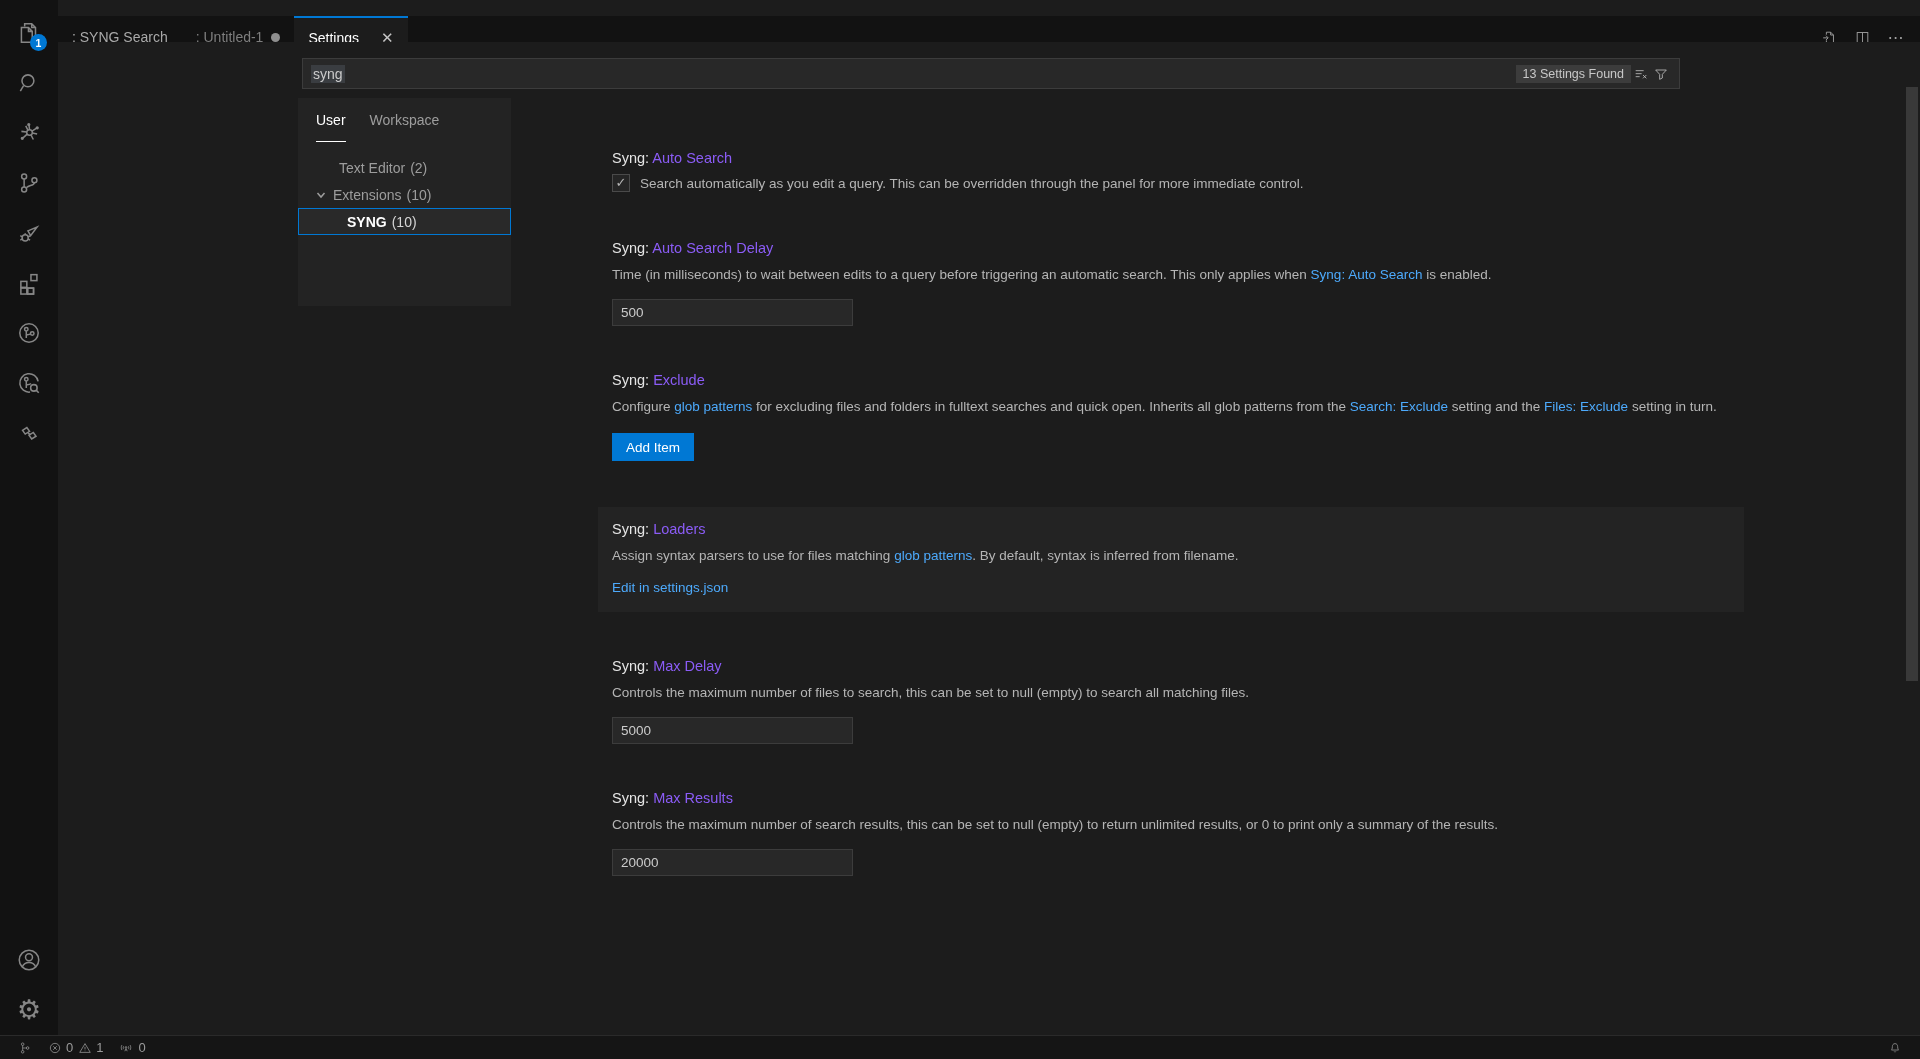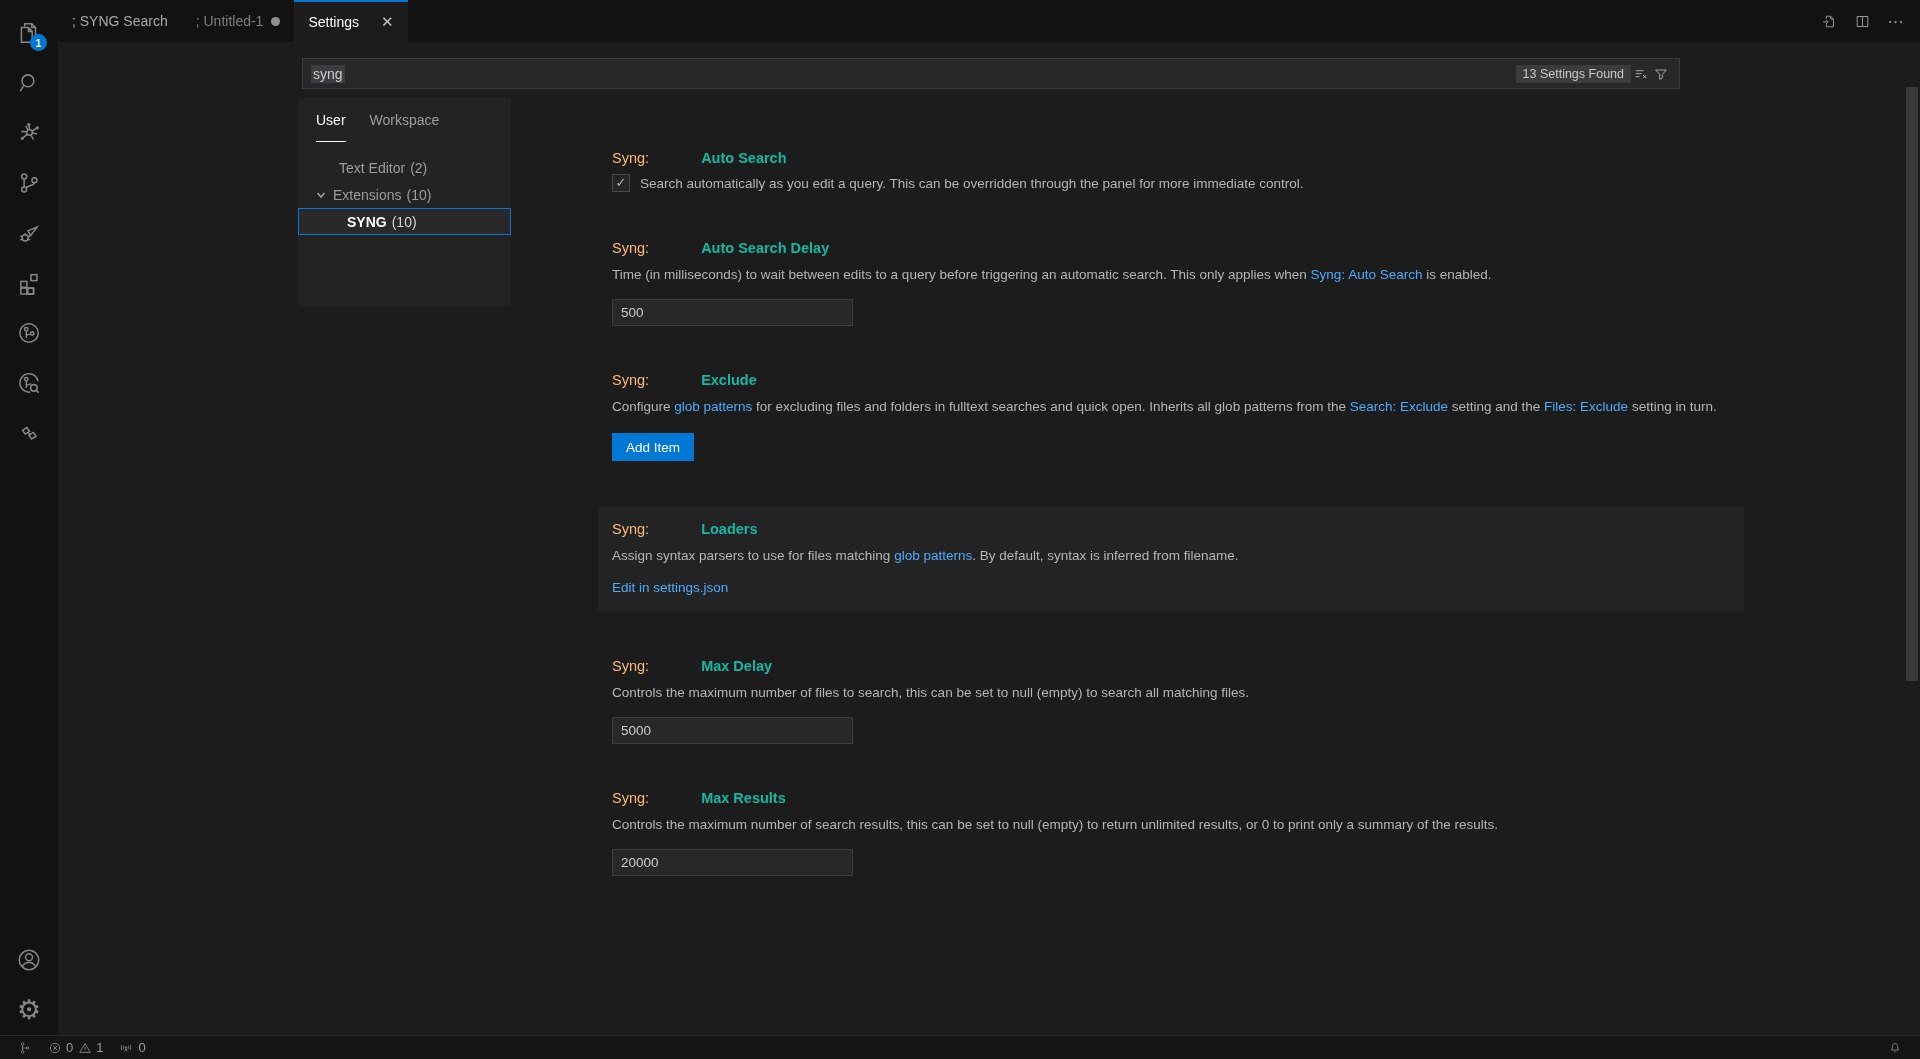--- a/index.html
+++ b/index.html
@@ -13,21 +13,21 @@
   .ab-item { position:relative; width:48px; height:50px; display:flex; align-items:center; justify-content:center;
     color:#868686; cursor:pointer; }
   .ab-item svg { width:26px; height:26px; stroke:#868686; fill:none; stroke-width:1.4; }
   .ab-spacer { flex:1; }
   .ab-badge { position:absolute; right:6px; bottom:7px; min-width:17px; height:17px; border-radius:9px;
     background:#0078d4; color:#fff; font-size:10.5px; display:flex; align-items:center; justify-content:center;
     padding:0 4px; font-weight:bold; }
   .gear-glyph { font-size:27px; color:#868686; line-height:1; }
 
   
-  .tabbar { position:absolute; left:58px; right:0; top:0; height:42px; background:#121212; display:flex; }
+  .tabbar { position:absolute; left:58px; right:0; top:16px; height:42px; background:#121212; display:flex; }
   .tab { display:flex; align-items:center; gap:8px; padding:0 14px; font-size:14px; color:#8f8f8f;
     cursor:pointer; height:42px; }
   .tab.active { background:#1c1c1c; color:#ffffff; border-top:2px solid #0078d4; padding-top:0; }
   .tab .dirty-dot { width:9px; height:9px; border-radius:50%; background:#8f8f8f; }
   .tab .close-x { color:#c5c5c5; font-size:15px; margin-left:14px; }
   .tab1-label { color:#a9a9a9; }
   .tab2-label { color:#7e7e7e; }
   .editor-actions { margin-left:auto; display:flex; align-items:center; gap:6px; padding-right:10px; }
   .ea-btn { width:28px; height:28px; display:flex; align-items:center; justify-content:center; color:#a0a0a0; cursor:pointer; }
   .ea-btn svg { width:17px; height:17px; stroke:#a0a0a0; fill:none; stroke-width:1.3; }
@@ -58,22 +58,22 @@
   .tree-row.indent2 { padding-left:48px; }
   .tree-row.selected { border:1px solid #0078d4; background:rgba(255,255,255,0.03); color:#d5d5d5; }
   .tree-row.selected .tree-label { font-weight:bold; color:#ffffff; }
   .tree-count { margin-left:5px; }
 
   
   .settings-list { position:absolute; left:540px; top:108px; width:1146px; bottom:0; }
   .setting-row { padding:0 18px 0 14px; margin-bottom:46px; }
   .setting-row.highlight { background:#232323; padding-top:14px; padding-bottom:16px; }
   .setting-title { font-size:14.5px; margin-bottom:8px; }
-  .setting-cat { color:#fdba74; }
-  .setting-name { color:#14b8a6; font-weight:bold;margin-left:48px; }
+  .setting-cat { color:#e5e5e5; }
+  .setting-name { color:#8b5cf6; font-weight:normal; }
   .setting-desc { font-size:13.5px; color:#b5b5b5; line-height:21px; max-width:1110px; margin-bottom:10px; }
   .tlink { color:#4daafc; cursor:pointer; text-decoration:none; }
   .check-line { display:flex; align-items:flex-start; gap:10px; font-size:13.5px; color:#b5b5b5; line-height:20px; }
   .checkbox { width:18px; height:18px; border:1px solid #4a4a4a; background:#252525; color:#b5b5b5;
     display:flex; align-items:center; justify-content:center; font-size:13px; cursor:pointer; flex:0 0 auto; }
   .text-input { width:241px; height:27px; background:#282828; border:1px solid #3c3c3c; color:#cccccc;
     font-size:13.5px; padding:0 8px; font-family:"Liberation Sans","DejaVu Sans",sans-serif; margin-top:4px; }
   .blue-btn { margin-top:6px; height:28px; padding:0 13px; background:#0078d4; border:1px solid #0078d4;
     color:#ffffff; font-size:13.5px; cursor:pointer; font-family:"Liberation Sans","DejaVu Sans",sans-serif; }
   .json-link { font-size:13.5px; display:inline-block; margin-top:4px; }

